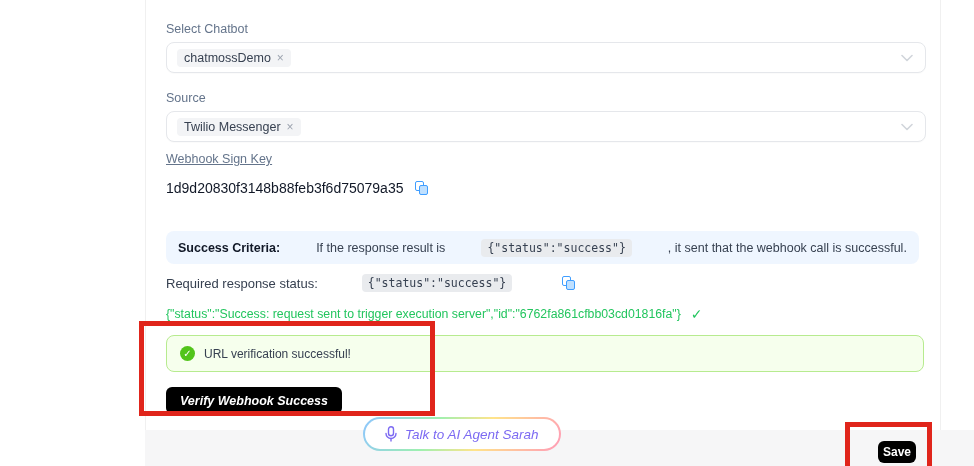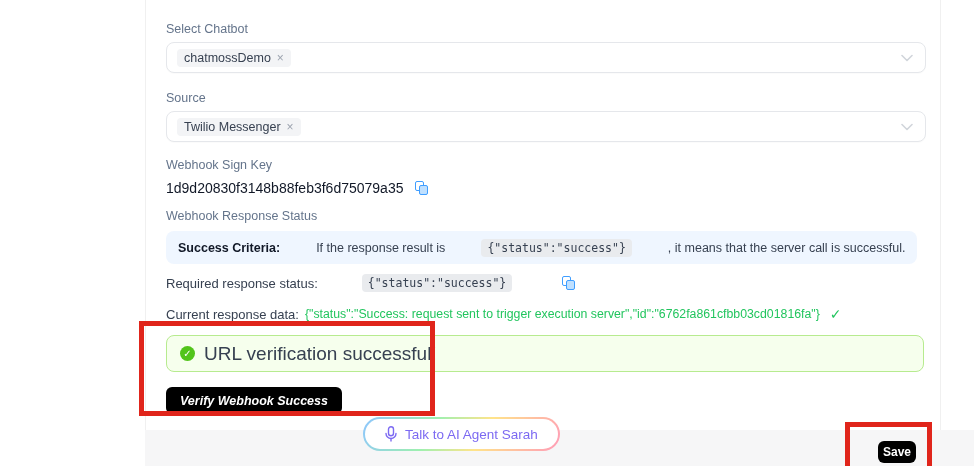--- a/index.html
+++ b/index.html
@@ -43,35 +43,35 @@
                 font-size:13px; color:#374151; white-space:nowrap; }
   .green-json { color:#22c55e; font-size:12.3px; }
   .green-check { color:#22c55e; font-size:14px; margin-left:4px; }
 
   .alert-success { position:absolute; left:20px; width:758px; height:37px;
                    background:#f6ffed; border:1px solid #b7eb8f; border-radius:8px;
                    display:flex; align-items:center; gap:9px; padding:0 13px; }
   .check-circle { width:15px; height:15px; border-radius:50%; background:#52c41a;
                   color:#fff; font-size:10px; display:flex; align-items:center;
                   justify-content:center; flex:0 0 auto; }
-  .alert-msg { font-size:19px; color:#374151; }
+  .alert-msg { font-size:12px; color:#374151; }
 
   .btn-black { background:#000; color:#fff; border:none; border-radius:6px;
                font-family:"Liberation Sans", sans-serif; font-weight:bold; cursor:pointer; }
   .verify-btn { position:absolute; left:20px; height:27px; padding:0 14px; font-size:12.5px; }
 
   .footer-bar { position:absolute; left:145px; top:430px; width:829px; height:36px;
                 background:#f6f6f7; }
 
   .talk-pill { position:absolute; left:363px; top:417px; height:34px; padding:0 20px;
                display:flex; align-items:center; gap:8px; background:#fff;
                border:2px solid transparent; border-radius:9999px; cursor:pointer;
                background:linear-gradient(#fff,#fff) padding-box,
                           linear-gradient(120deg,#8ec5ff 0%,#9ef0b0 35%,#ffe48a 60%,#ff9bb8 100%) border-box;
-               color:#7c6af2; font-size:13.5px; }
+               color:#7c6af2; font-size:13.5px;font-style:italic; }
   .save-btn { position:absolute; left:878px; top:441px; width:38px; height:22px;
               font-size:12px; }
 
   .anno { position:absolute; border:5px solid #e0251b; pointer-events:none; }
   #anno1 { left:139px; top:321px; width:296px; height:95px; }
   #anno2 { left:845px; top:422px; width:87px; height:60px; }
 
   svg { display:block; }
 </style>
 </head>
@@ -100,49 +100,47 @@
         <span>Twilio Messenger</span>
         <span class="tag-x">×</span>
       </span>
       <span class="chevron">
         <svg width="12" height="8" viewBox="0 0 12 8">
             <path d="M1 1.5 L6 6.5 L11 1.5" fill="none" stroke="currentColor" stroke-width="1.6" stroke-linecap="round" stroke-linejoin="round"></path>
           </svg>
       </span>
     </div>
 
-    <div class="abs field-label" style="left:20px; top:158px;">Webhook Sign Key</div>
+    <div class="abs field-label" style="left:20px; top:152px;text-decoration:underline;">Webhook Sign Key</div>
     <div class="inline-row" style="top:180px;">
       <span class="value-text" style="font-size:14px; color:#111827;">1d9d20830f3148b88feb3f6d75079a35</span>
       <span class="copy-icon">
           <span class="back"></span>
           <span class="front"></span>
         </span>
     </div>
 
-    <div class="abs field-label" style="left:20px; top:209px;">Webhook Response Status</div>
 
     <div class="info-box" style="top:231px;gap:36px;">
       <b>Success Criteria:</b>
       <span>If the response result is</span>
       <span class="code-chip">{"status":"success"}</span>
-      <span>, it means that the server call is successful.</span>
+      <span>, it sent that the webhook call is successful.</span>
     </div>
 
     <div class="inline-row" style="top:274px;gap:44px;">
       <span>Required response status:</span>
       <span class="code-chip">{"status":"success"}</span>
       <span class="copy-icon">
           <span class="back"></span>
           <span class="front"></span>
         </span>
     </div>
 
     <div class="inline-row" style="top:306px;">
-      <span>Current response data:</span>
       <span class="green-json">{"status":"Success: request sent to trigger execution server","id":"6762fa861cfbb03cd01816fa"}</span>
       <span class="green-check">✓</span>
     </div>
 
     <div class="alert-success" style="top:335px;">
       <span class="check-circle">✓</span>
       <span class="alert-msg">URL verification successful!</span>
     </div>
 
     <button class="btn-black verify-btn" style="top:387px;font-style:italic;">Verify Webhook Success</button>

